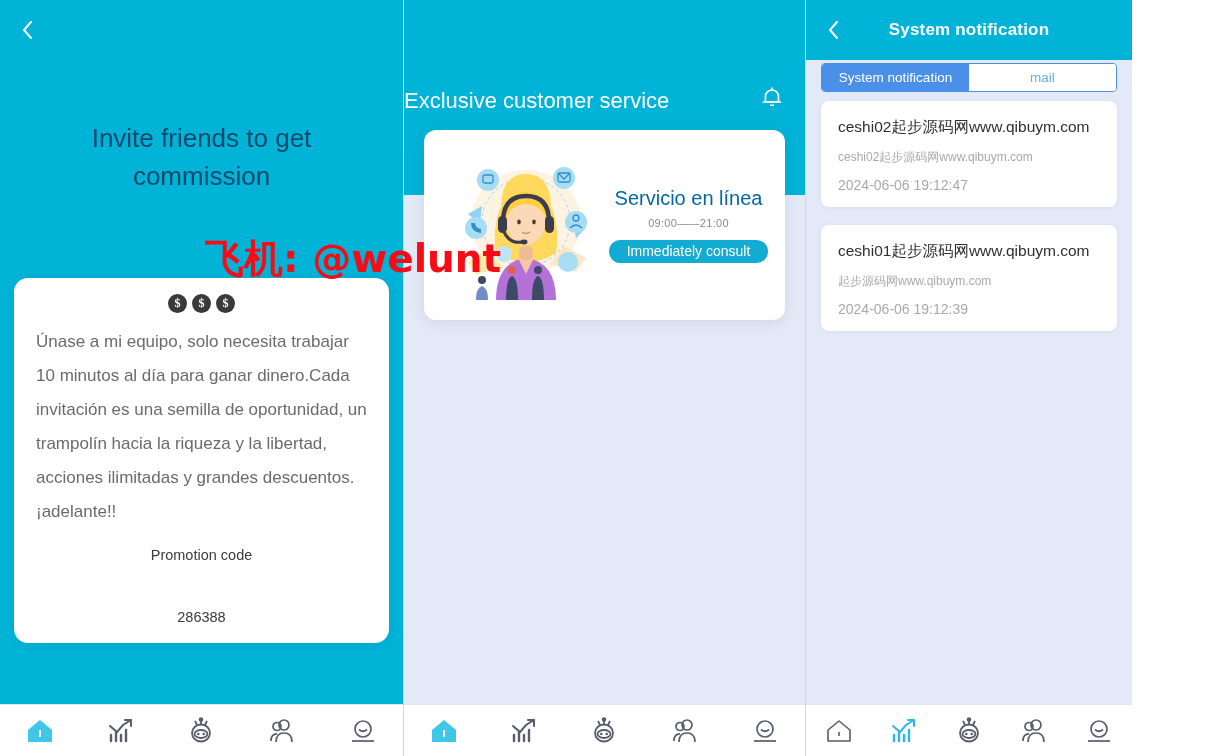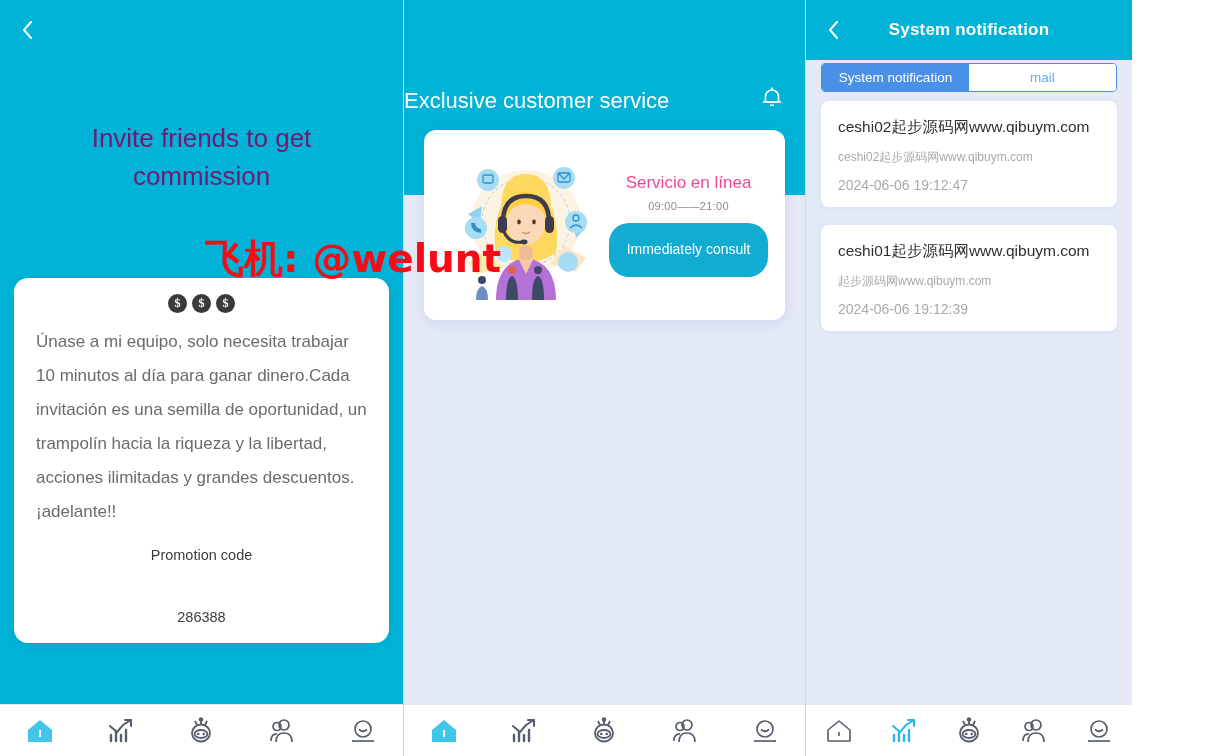--- a/index.html
+++ b/index.html
@@ -41,21 +41,21 @@
     width: 26px; height: 26px; cursor: pointer;
   }
 
   
   .p1-hero {
     height: 195px;
     display: flex; align-items: center; justify-content: center;
     padding: 0 40px;
   }
   .p1-title {
-    color: #701a75; font-size: 26px; font-weight: 400;
+    color: #0c4a6e; font-size: 26px; font-weight: 400;
     text-align: center; line-height: 1.45;
   }
   .invite-card {
     position: absolute;
     left: 14px; right: 14px; top: 278px;
     background: #ffffff;
     border-radius: 14px;
     padding: 16px 0 0 0;
     box-shadow: 0 2px 12px rgba(0,0,0,.06);
   }
@@ -99,27 +99,27 @@
     background: #ffffff; border-radius: 12px;
     box-shadow: 0 3px 14px rgba(40,70,120,.10);
     display: flex; align-items: center;
   }
   .svc-illus { width: 160px; height: 150px; margin-left: 22px; flex: none; }
   .svc-right {
     flex: 1; display: flex; flex-direction: column;
     align-items: center; justify-content: center; gap: 7px;
     padding-right: 14px;
   }
-  .svc-name { color: #ec4899; font-size: 17px; }
+  .svc-name { color: #0369a1; font-size: 20px; }
   .svc-hours { color: #8b8b8b; font-size: 11px; letter-spacing: .3px; }
   .svc-btn {
     margin-top: 4px;
     background: #12abd2; color: #ffffff;
     border: none; border-radius: 20px;
-    padding: 18px 18px; min-width: 152px;
+    padding: 3px 18px; min-width: 152px;
     font-size: 14px; line-height: 1.25;
     font-family: "Liberation Sans", sans-serif;
     cursor: pointer; text-align: center;
   }
 
   
   .tab-switch {
     position: absolute; left: 15px; right: 15px; top: 63px;
     height: 29px; display: flex;
     border: 1px solid #4a90e8; border-radius: 4px; overflow: hidden;

